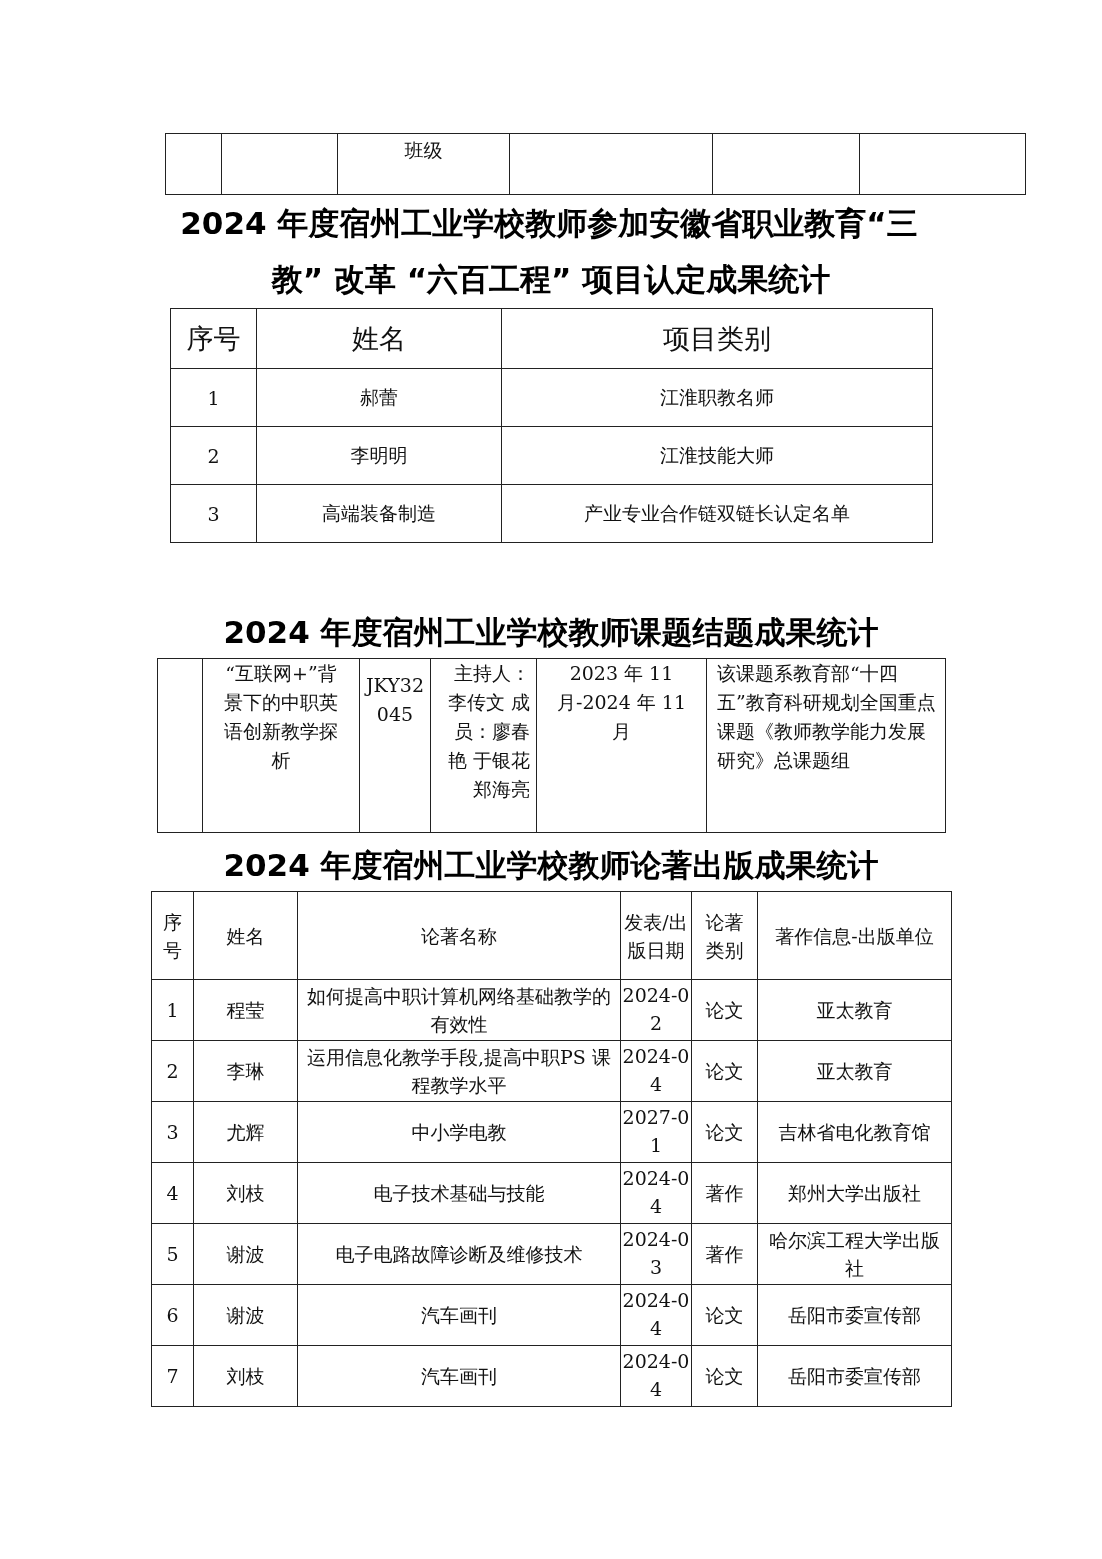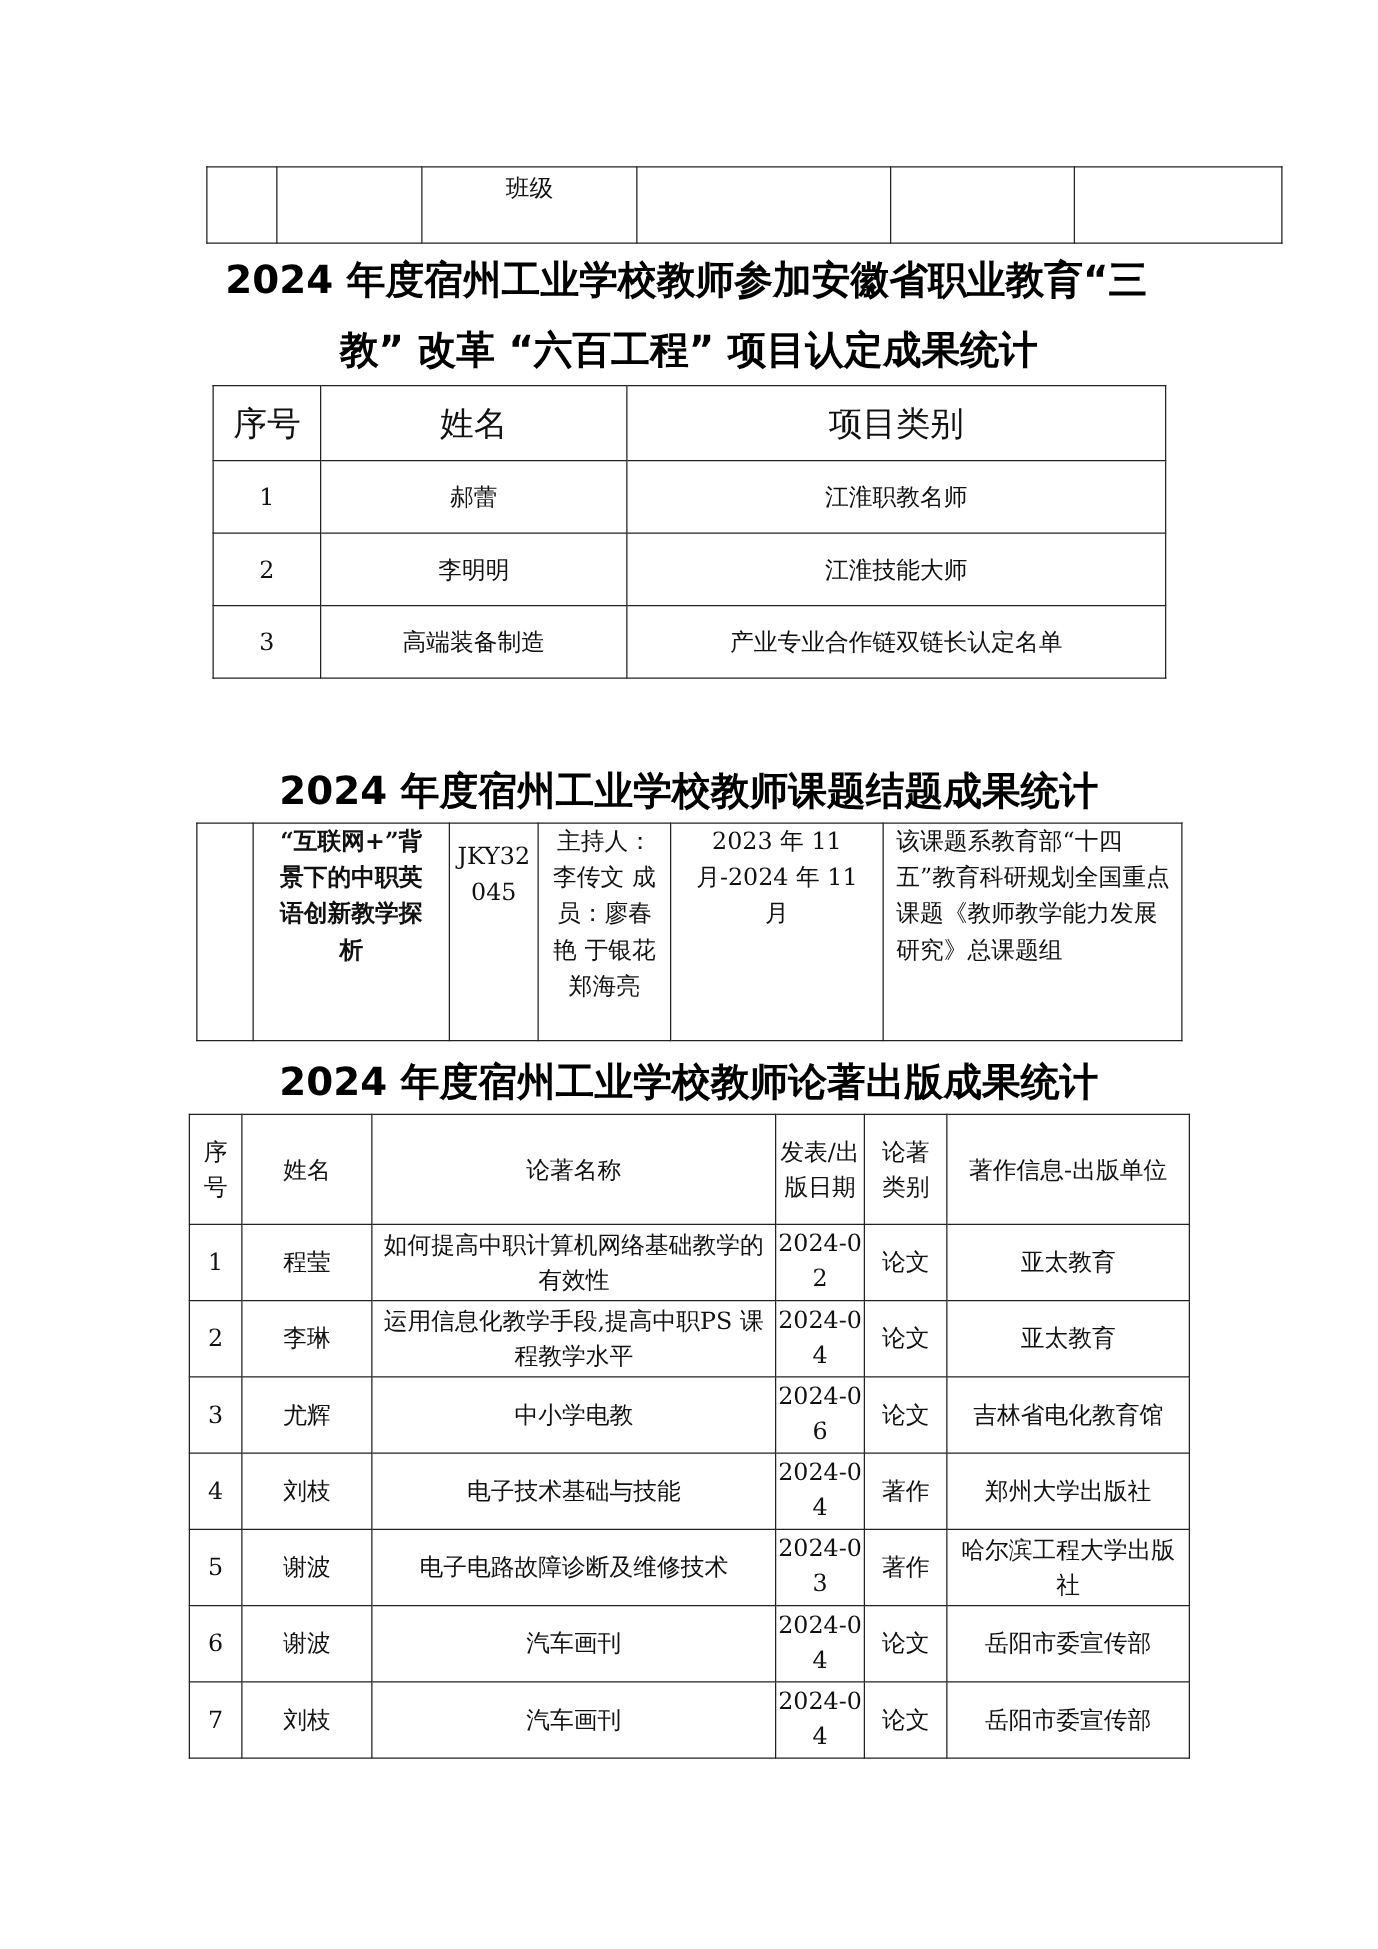--- a/index.html
+++ b/index.html
@@ -89,23 +89,23 @@
       <col style="width:45px">
       <col style="width:157px">
       <col style="width:71px">
       <col style="width:106px">
       <col style="width:170px">
       <col style="width:239px">
     </colgroup>
   <tbody>
       <tr style="height:174px;">
     <td></td>
-    <td class="wrap" style="padding:0 20px;font-weight:bold;">“互联网+”背景下的中职英语创新教学探析</td>
+    <td class="wrap" style="padding:0 20px;">“互联网+”背景下的中职英语创新教学探析</td>
     <td class="wrap" style="padding:12px 4px;">JKY32045</td>
-    <td class="wrap" style="padding:0 6px;">主持人：李传文 成员：廖春艳 于银花 郑海亮</td>
+    <td class="wrap" style="padding:0 6px;text-align:right;">主持人：李传文 成员：廖春艳 于银花 郑海亮</td>
     <td style="padding:0 10px;">2023 年 11 月-2024 年 11 月</td>
     <td class="left wrap" style="padding:0 6px 0 10px;">该课题系教育部“十四五”教育科研规划全国重点课题《教师教学能力发展研究》总课题组</td>
   </tr>
 </tbody>
   </table>
 
 <div class="title" style="top:845px; left:0px;">2024 年度宿州工业学校教师论著出版成果统计</div>
 
 <table id="t3" style="left:151px; top:891px; width:800px;">
   <colgroup>
@@ -138,21 +138,21 @@
     <td>李琳</td>
     <td class="wrap" style="padding:0 8px;">运用信息化教学手段,提高中职PS 课程教学水平</td>
     <td class="date">2024-04</td>
     <td>论文</td>
     <td class="wrap">亚太教育</td>
   </tr>
   <tr>
     <td>3</td>
     <td>尤辉</td>
     <td class="wrap">中小学电教</td>
-    <td class="date">2024-06</td>
+    <td class="date">2027-01</td>
     <td>论文</td>
     <td class="wrap">吉林省电化教育馆</td>
   </tr>
   <tr>
     <td>4</td>
     <td>刘枝</td>
     <td class="wrap">电子技术基础与技能</td>
     <td class="date">2024-04</td>
     <td>著作</td>
     <td class="wrap">郑州大学出版社</td>

